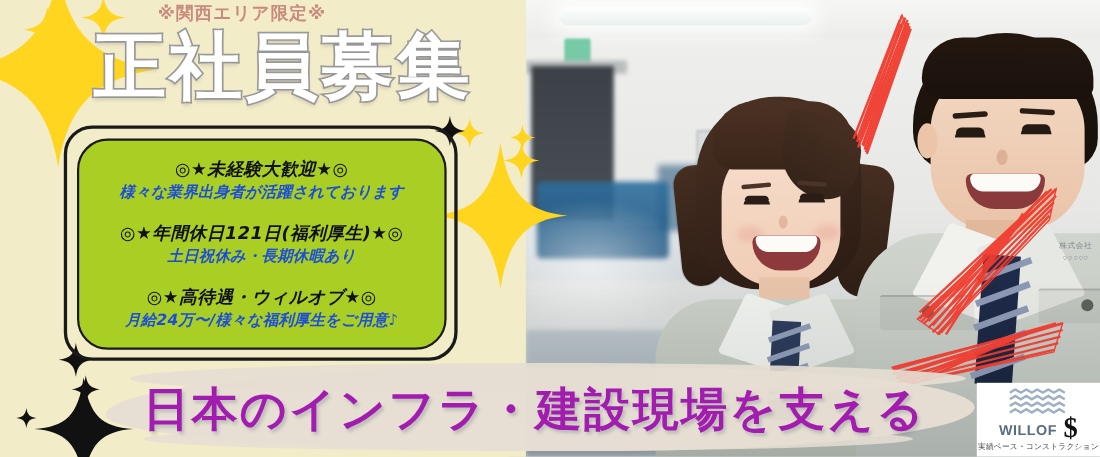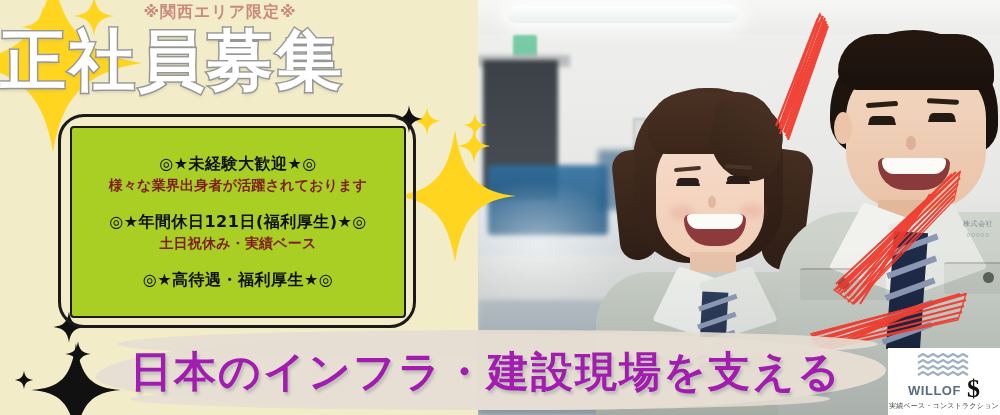--- a/index.html
+++ b/index.html
@@ -184,47 +184,48 @@
   .spark svg{display:block;}
 
   
   .kansai{
     position:absolute;left:0;top:2px;width:440px;text-align:center;
     font-size:16px;font-weight:700;color:#c98a7d;letter-spacing:1px;
     font-family:"DejaVu Sans",sans-serif;
   }
   
   .title{
-    position:absolute;left:0;top:24px;width:430px;text-align:left;
+    position:absolute;left:0;top:24px;width:430px;text-align:right;
     font-size:66px;font-weight:700;letter-spacing:3px;line-height:74px;
     color:#ffffff;
     font-family:"DejaVu Sans",sans-serif;
     -webkit-text-stroke:3px #9a9a9a;
     paint-order:stroke fill;
     text-shadow:0 3px 3px rgba(140,140,140,.28);
   }
 
   
   .gb-outline{
     position:absolute;left:58px;top:114px;width:352px;height:208px;
     border:3px solid #1a1a1a;border-radius:26px;background:transparent;
   }
   .greenbox{
     position:absolute;left:70px;top:126px;width:332px;height:188px;
-    background:#a9ce24;border:2px solid #1a1a1a;border-radius:4px;
+    background:#a9ce24;border:2px solid #1a1a1a;border-radius:28px;
     display:flex;flex-direction:column;align-items:center;justify-content:center;
     gap:0px;
+    font-style:italic;
   }
   .gb-block{text-align:center;}
   .gb-head{
     font-size:16px;font-weight:700;color:#111;letter-spacing:.5px;
     font-family:"DejaVu Sans",sans-serif;line-height:22px;white-space:nowrap;
   }
   .gb-sub{
-    font-size:14px;font-weight:700;color:#7f1d1d;letter-spacing:.2px;
+    font-size:14px;font-weight:700;color:#1d4ed8;letter-spacing:.2px;
     font-family:"DejaVu Sans",sans-serif;line-height:20px;white-space:nowrap;
   }
   .gb-gap{height:16px;}
 
   
   .brushstroke{
     position:absolute;left:96px;top:334px;width:790px;height:76px;
     background:#e6ded3;
     border-radius:50% 40% 45% 55%/60% 50% 55% 45%;
     box-shadow:0 0 0 0 transparent;
@@ -457,25 +458,26 @@
 
   <div class="gb-outline"></div>
   <div class="greenbox">
     <div class="gb-block">
       <div class="gb-head">◎★未経験大歓迎★◎</div>
       <div class="gb-sub">様々な業界出身者が活躍されております</div>
     </div>
     <div class="gb-gap"></div>
     <div class="gb-block">
       <div class="gb-head">◎★年間休日121日(福利厚生)★◎</div>
-      <div class="gb-sub">土日祝休み・実績ベース</div>
+      <div class="gb-sub">土日祝休み・長期休暇あり</div>
     </div>
     <div class="gb-gap"></div>
     <div class="gb-block">
-      <div class="gb-head">◎★高待遇・福利厚生★◎</div>
+      <div class="gb-head">◎★高待遇・ウィルオブ★◎</div>
+      <div class="gb-sub">月給24万〜/様々な福利厚生をご用意♪</div>
     </div>
   </div>
 
   <div class="brushstroke"></div>
   <div class="brush2"></div>
   <div class="brush3"></div>
   <div class="tagline">日本のインフラ・建設現場を支える</div>
 
   <div class="logocard">
     <svg class="logo-waves" width="56" height="26" viewBox="0 0 56 26">

